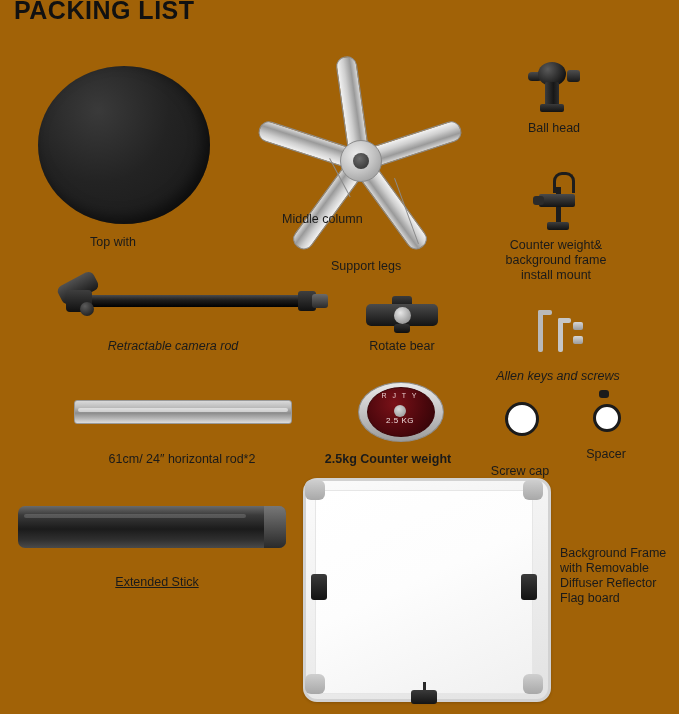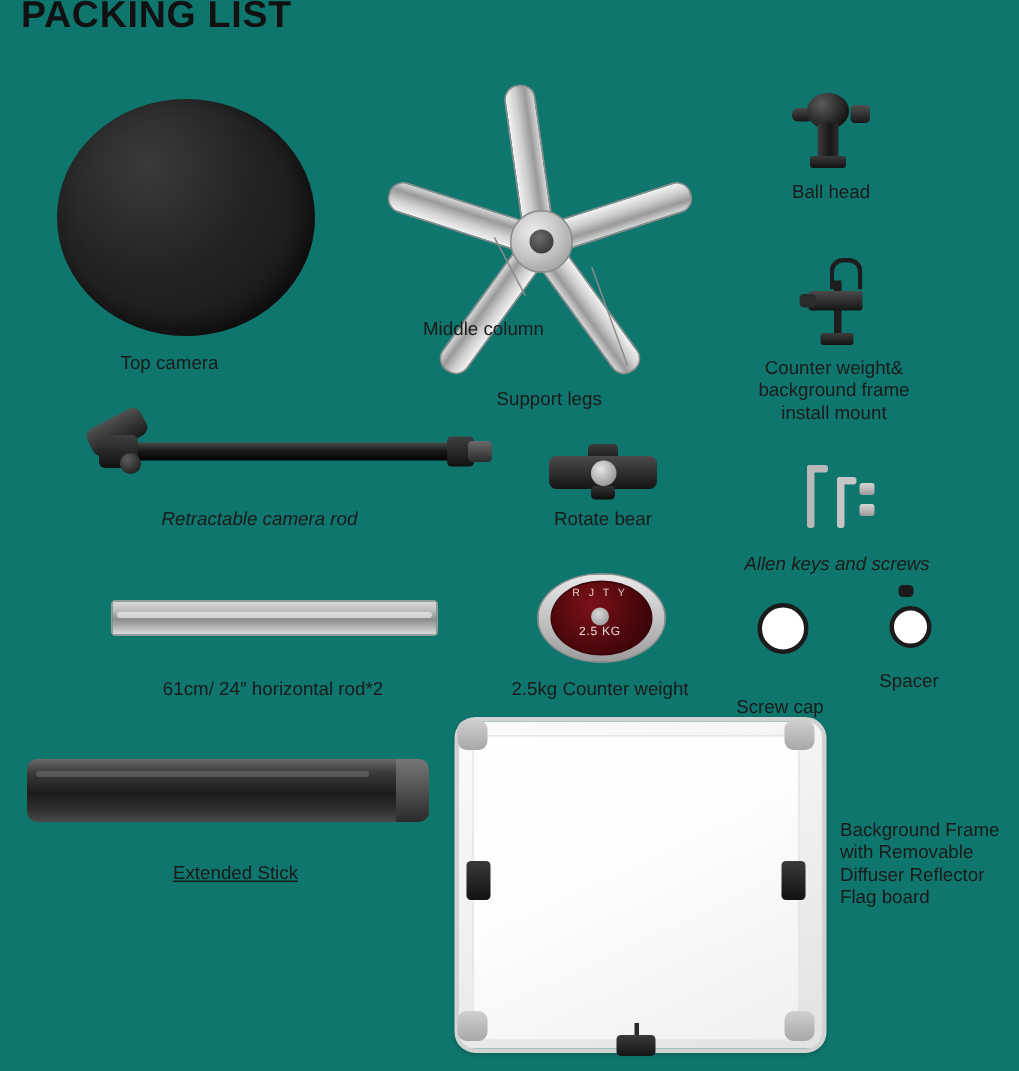--- a/index.html
+++ b/index.html
@@ -9,21 +9,21 @@
   }
   body {
     font-family: "Liberation Sans", sans-serif;
     color: #1a1a1a;
   }
   #page {
     position: relative;
     width: 679px;
     height: 714px;
     overflow: hidden;
-    background: #0f766e;
+    background: #a16207;
   }
   .title {
     position: absolute;
     left: 14px;
     top: -4px;
     font-size: 25px;
     font-weight: bold;
     letter-spacing: 0.5px;
     color: #111;
   }
@@ -324,21 +324,21 @@
   }
 </style>
 </head>
 <body>
 
 <div id="page">
 
   <div class="title">PACKING LIST</div>
 
   <div class="top-plate"></div>
-  <div class="cap" style="left:48px; top:235px; width:130px;">Top camera</div>
+  <div class="cap" style="left:48px; top:235px; width:130px;">Top with</div>
 
   <div class="legs">
     <div class="leg" style="transform: rotate(-18deg);"></div>
     <div class="leg" style="transform: rotate(54deg);"></div>
     <div class="leg" style="transform: rotate(126deg);"></div>
     <div class="leg" style="transform: rotate(198deg);"></div>
     <div class="leg" style="transform: rotate(262deg);"></div>
     <div class="hub"></div>
   </div>
   <div class="leaderline" style="left:330px; top:158px; width:44px; transform: rotate(62deg);"></div>
@@ -397,21 +397,21 @@
   <div class="hrod"></div>
   <div class="cap" style="left:72px; top:452px; width:220px;">61cm/ 24″  horizontal rod*2</div>
 
   <div class="cweight">
     <div class="outer"></div>
     <div class="inner"></div>
     <div class="lbltop">R J T Y</div>
     <div class="hole"></div>
     <div class="lbl">2.5 KG</div>
   </div>
-  <div class="cap" style="left:330px; top:452px; width:140px;">2.5kg Counter weight</div>
+  <div class="cap" style="left:318px; top:452px; width:140px;font-weight:bold;">2.5kg Counter weight</div>
 
   <div class="screwcap"></div>
   <div class="cap" style="left:479px; top:464px; width:82px;">Screw cap</div>
 
   <div class="spacer">
     <div class="cap"></div>
     <div class="ring"></div>
   </div>
   <div class="cap" style="left:570px; top:447px; width:72px;">Spacer</div>
 

